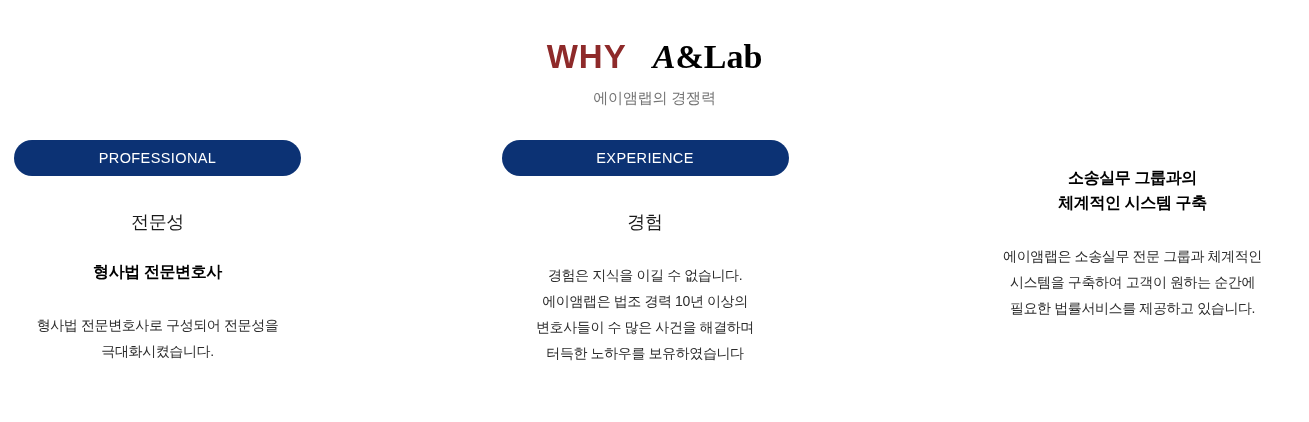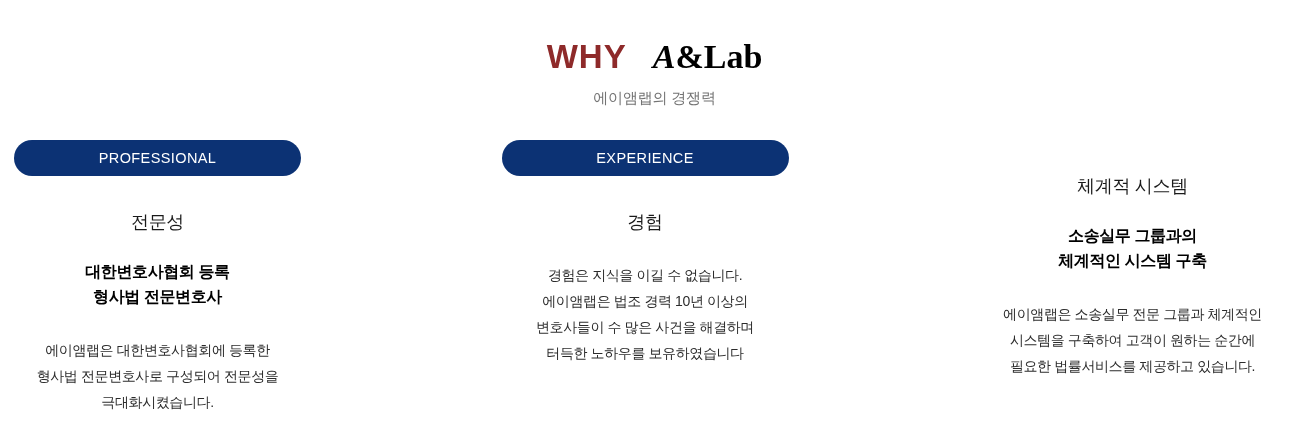--- a/index.html
+++ b/index.html
@@ -106,44 +106,41 @@
     </div>
     <div class="subtitle">에이앰랩의 경쟁력</div>
   </div>
 
   <div class="cards">
 
     <div class="card">
       <div class="badge">PROFESSIONAL</div>
       <div class="kor-label">전문성</div>
       <div class="headline">
-        <span class="ln">대한변호사협회 등록</span>
         <span class="ln">형사법 전문변호사</span>
       </div>
       <div class="desc">
-        <span class="ln">에이앰랩은 대한변호사협회에 등록한</span>
         <span class="ln">형사법 전문변호사로 구성되어 전문성을</span>
         <span class="ln">극대화시켰습니다.</span>
       </div>
     </div>
 
     <div class="card">
       <div class="badge">EXPERIENCE</div>
       <div class="kor-label">경험</div>
       <div class="desc">
         <span class="ln">경험은 지식을 이길 수 없습니다.</span>
         <span class="ln">에이앰랩은 법조 경력 10년 이상의</span>
         <span class="ln">변호사들이 수 많은 사건을 해결하며</span>
         <span class="ln">터득한 노하우를 보유하였습니다</span>
       </div>
     </div>
 
 
     <div class="card">
-      <div class="kor-label">체계적 시스템</div>
       <div class="headline">
         <span class="ln">소송실무 그룹과의</span>
         <span class="ln">체계적인 시스템 구축</span>
       </div>
       <div class="desc">
         <span class="ln">에이앰랩은 소송실무 전문 그룹과 체계적인</span>
         <span class="ln">시스템을 구축하여 고객이 원하는 순간에</span>
         <span class="ln">필요한 법률서비스를 제공하고 있습니다.</span>
       </div>
     </div>

